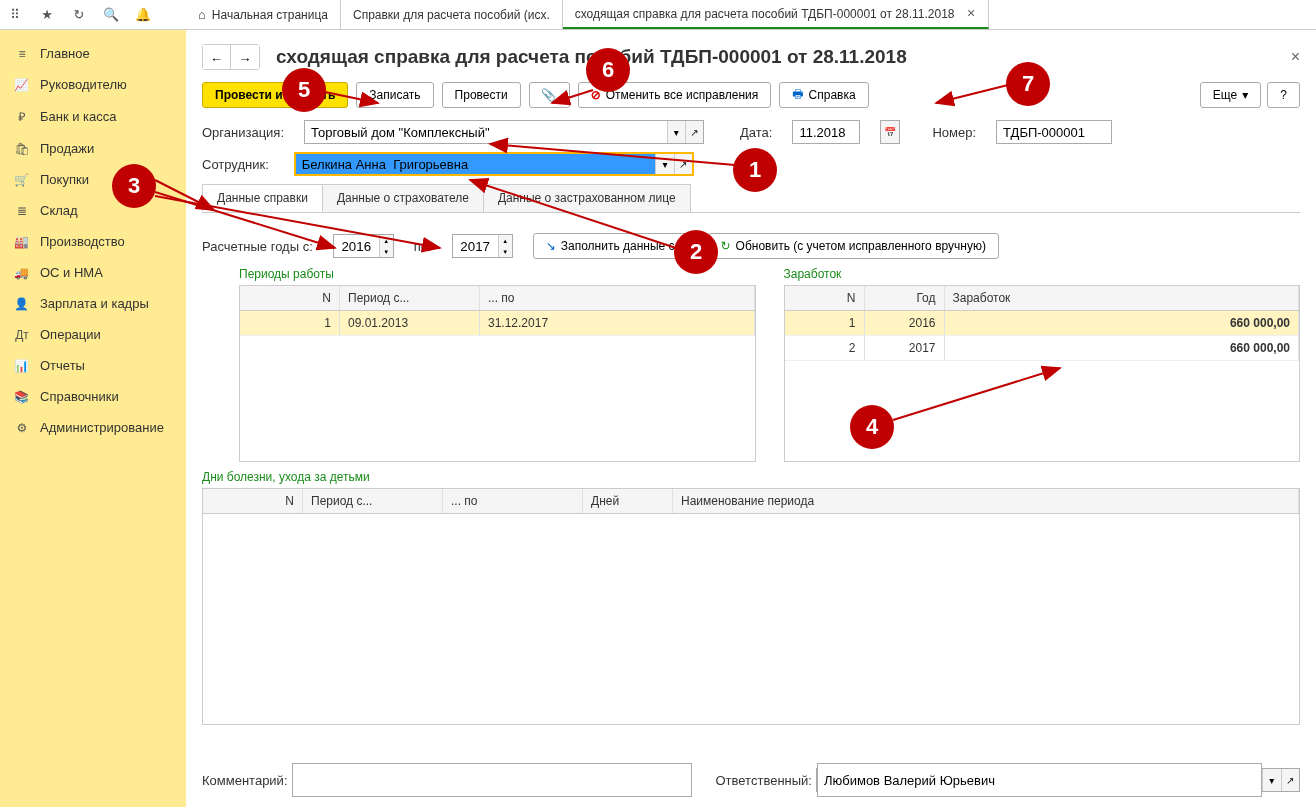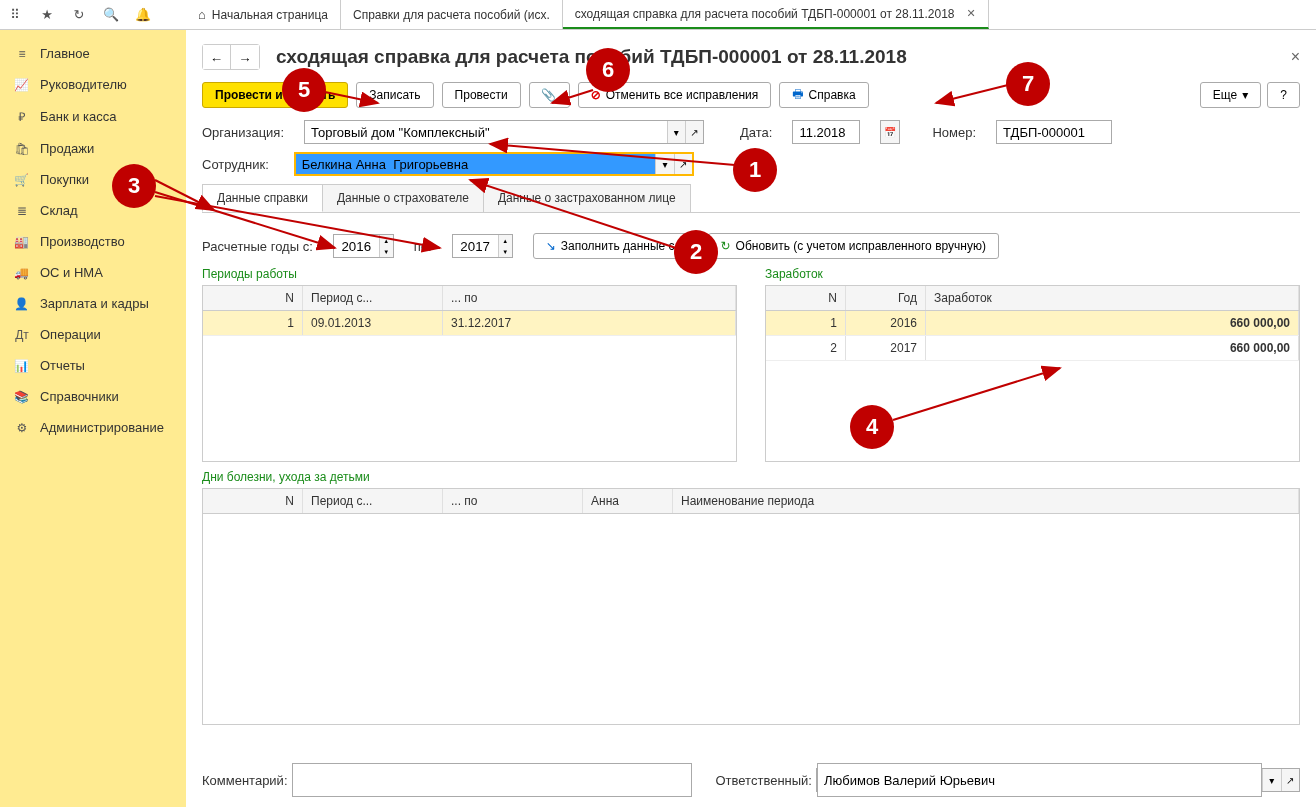--- a/index.html
+++ b/index.html
@@ -53,21 +53,21 @@
 .sub-tab { padding: 6px 14px; border: 1px solid #ccc; border-bottom: none; background: #f5f5f5; cursor: pointer; font-size: 12px; margin-right: -1px; }
 .sub-tab.active { background: #fff; border-bottom: 1px solid #fff; position: relative; z-index: 1; }
 
 
 .spinner { display: flex; align-items: center; border: 1px solid #aaa; height: 24px; }
 .spinner input { width: 45px; border: none; text-align: center; outline: none; }
 .spinner .spin-btns { display: flex; flex-direction: column; }
 .spinner .spin-btns button { width: 14px; height: 11px; border: none; border-left: 1px solid #ccc; background: #f5f5f5; font-size: 6px; line-height: 1; cursor: pointer; }
 
 
-.tables-row { display: flex; gap: 28px; margin-bottom: 8px; }
+.tables-row { display: flex; gap: 28px; margin-bottom: 8px; margin-left: 37px; }
 .table-section { flex: 1; }
 .table-title { color: #1a8c1a; font-size: 12px; margin-bottom: 4px; }
 .grid { border: 1px solid #ccc; font-size: 12px; }
 .grid-header { display: flex; background: #f5f5f5; border-bottom: 1px solid #ccc; }
 .grid-header > div, .grid-row > div { padding: 5px 8px; border-right: 1px solid #e0e0e0; }
 .grid-row { display: flex; border-bottom: 1px solid #eee; }
 .grid-row.sel { background: #fff4c2; }
 .grid-body { height: 150px; overflow: auto; }
 .grid-body.tall { height: 210px; }
 .col-n { width: 100px; text-align: right; }
@@ -310,21 +310,21 @@
       </div>
     </div>
   </div>
 
   <div class="table-title">Дни болезни, ухода за детьми</div>
   <div class="grid">
     <div class="grid-header">
       <div class="col-n">N</div>
       <div class="col-pstart">Период с...</div>
       <div class="col-pstart">... по</div>
-      <div class="col-days">Анна</div>
+      <div class="col-days">Дней</div>
       <div class="col-name">Наименование периода</div>
     </div>
     <div class="grid-body tall"></div>
   </div>
 
   <div class="bottom-row">
     <label>Комментарий:</label>
     <input style="flex: 1 1 0%; max-width: 400px;">
     <label style="margin-left:20px">Ответственный:</label>
     <div class="field-wrap" style="flex:1">

